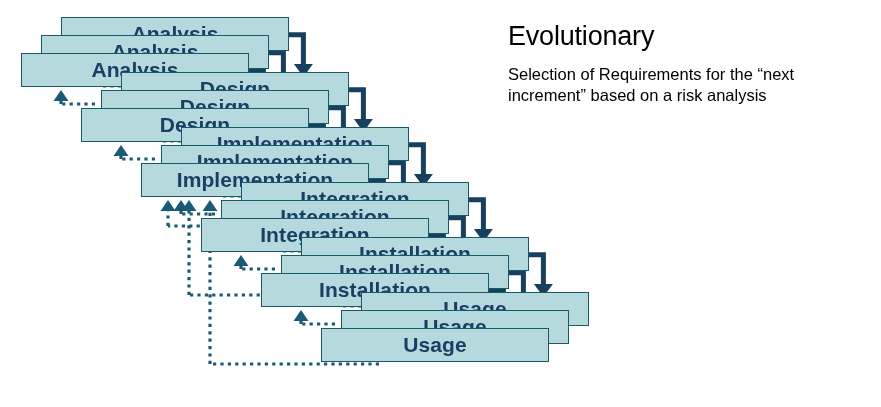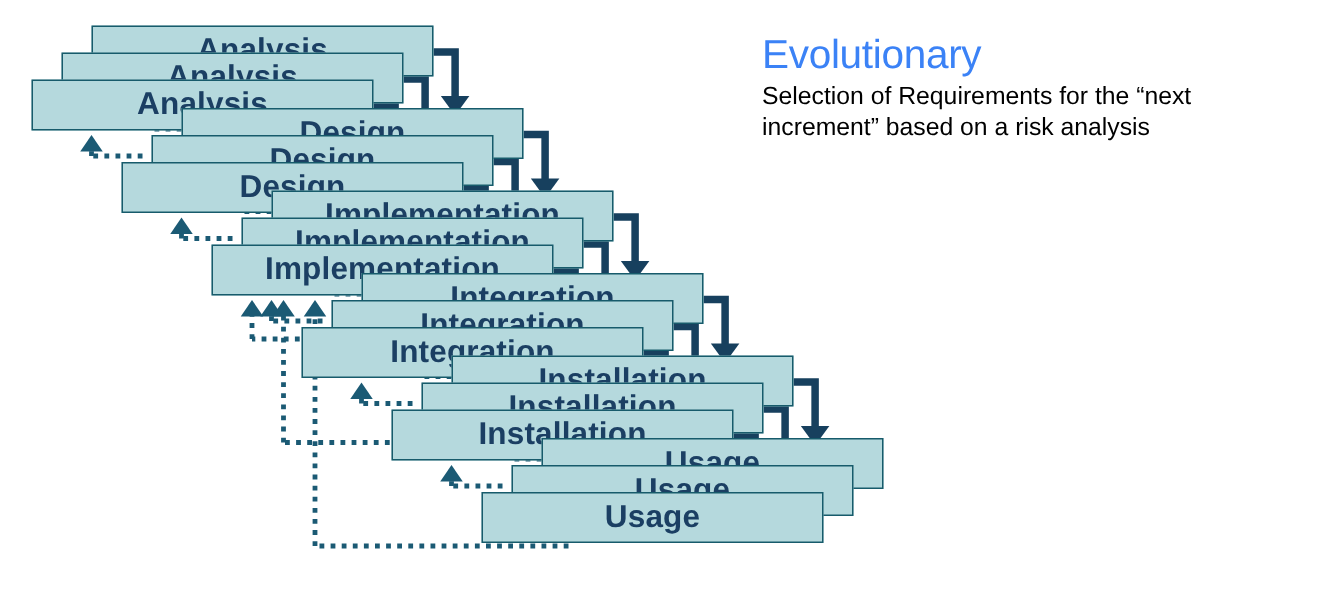--- a/index.html
+++ b/index.html
@@ -9,30 +9,30 @@
     font-family:"Liberation Sans", sans-serif;
     overflow:hidden;
     position:relative;
   }
   #stage{position:absolute;left:0;top:0;width:811px;height:407px;}
 
   
   .ann{position:absolute;left:508px;top:22px;width:360px;}
   .ann-title{
     font-size:27px;
-    color:#3b82f6;
+    color:#000000;
     line-height:1.08;
     letter-spacing:-0.2px;
     white-space:nowrap;
   }
   .ann-sub{
     font-size:16.5px;
     color:#000000;
     line-height:1.26;
-    margin-top:3px;
+    margin-top:13px;
     width:352px;
   }
 
   
   .box{
     position:absolute;
     box-sizing:border-box;
     background:#b5d9dd;
     border:1.6px solid #175b6b;
     display:flex;

